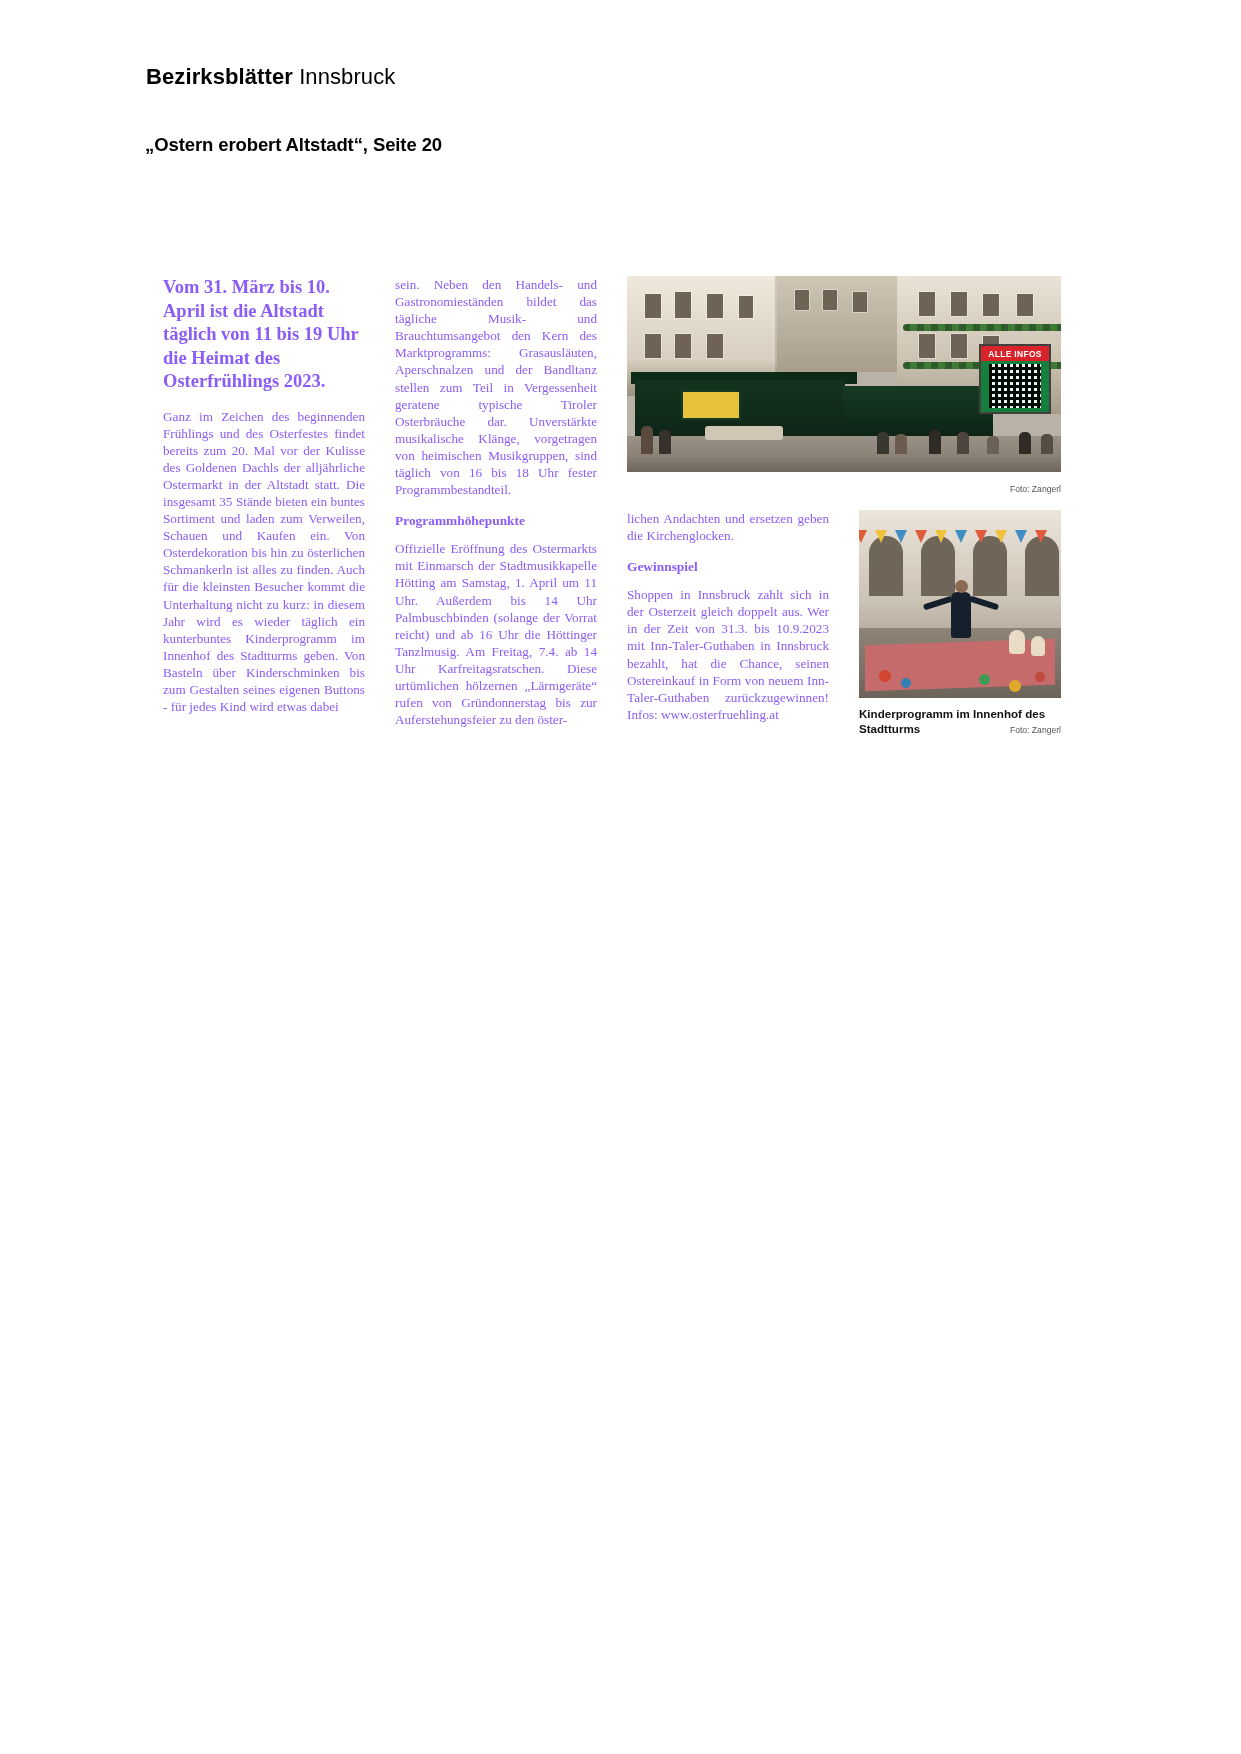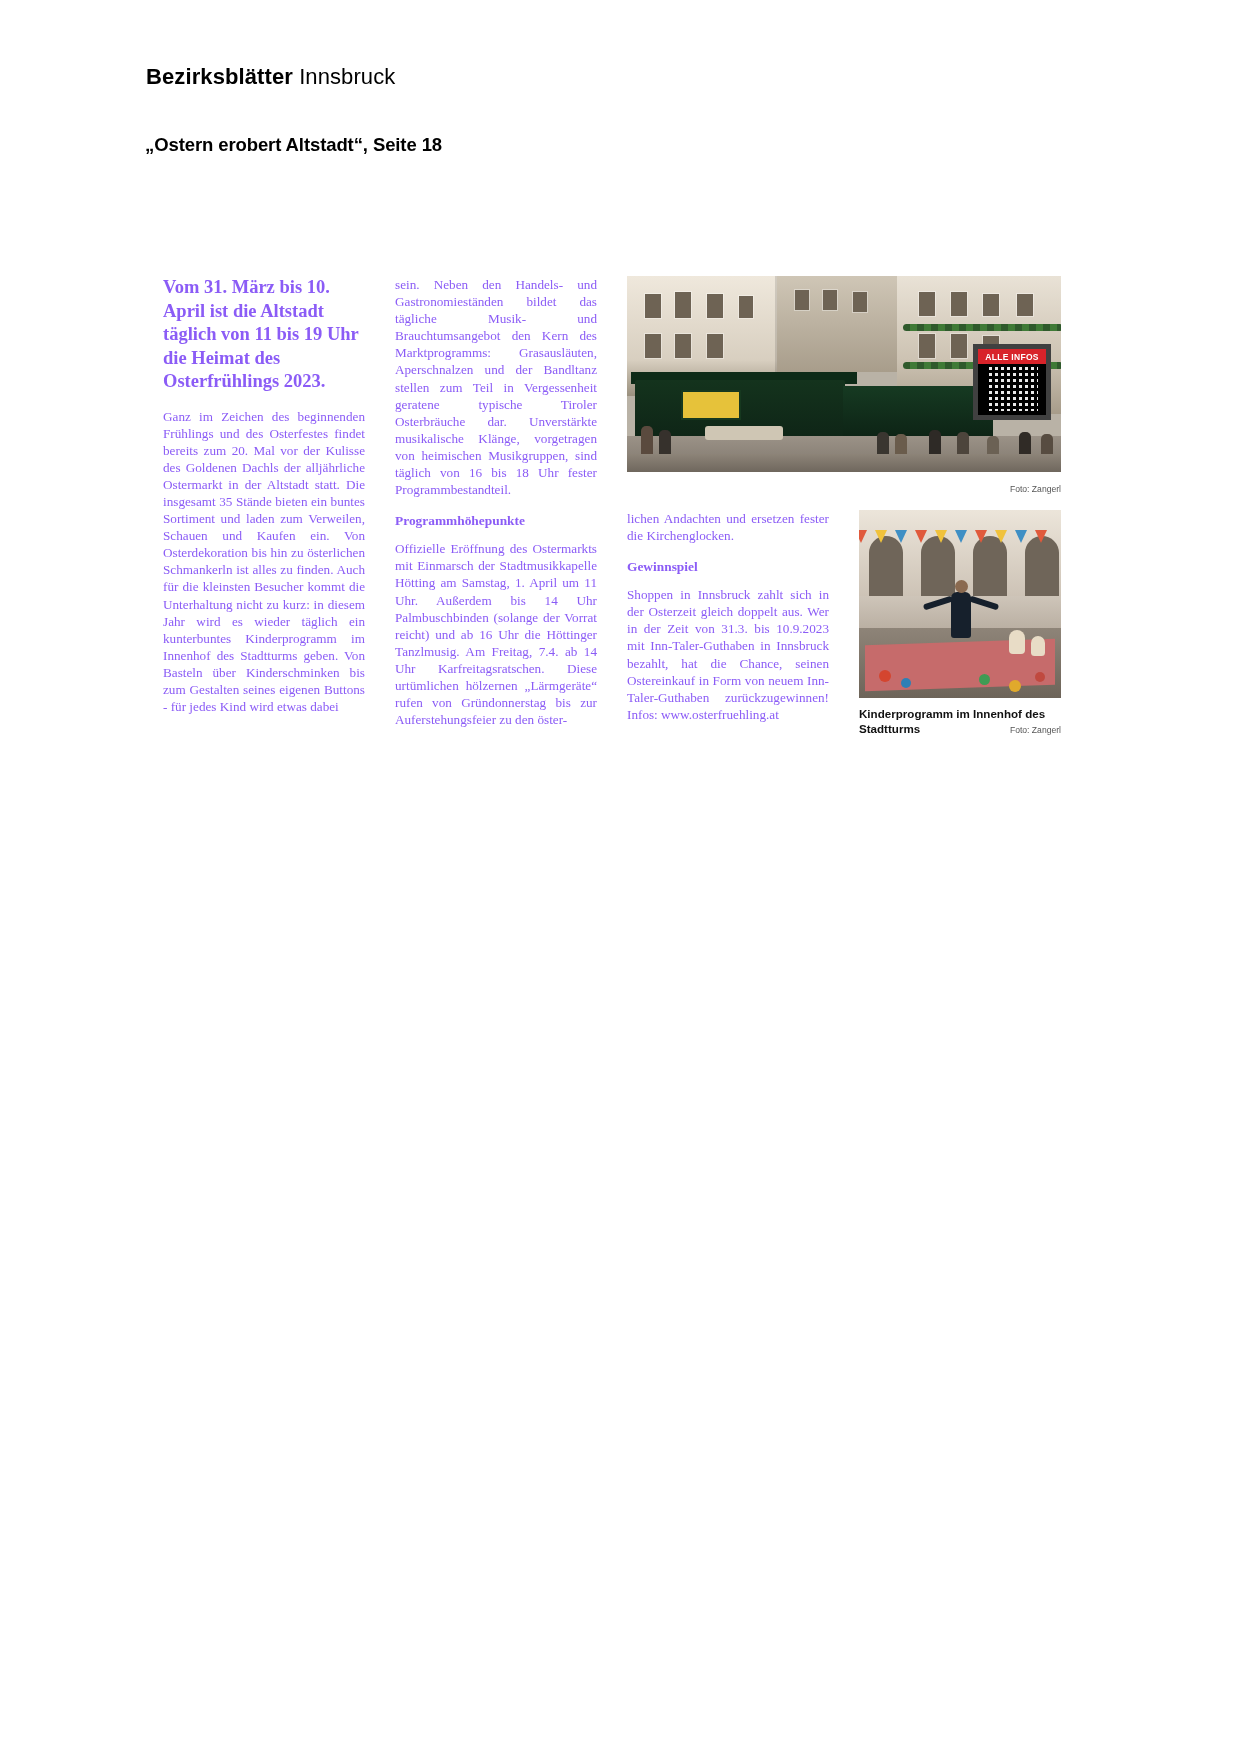--- a/index.html
+++ b/index.html
@@ -166,21 +166,21 @@
   }
   .p1-person {
     position: absolute; bottom: 6px; width: 12px; border-radius: 5px 5px 2px 2px;
   }
   .p1-floorband {
     position: absolute; left: 0; right: 0; top: 178px; height: 18px;
     background: linear-gradient(180deg,#8d8478 0%,#6f675d 100%);
   }
   .qr-badge {
     position: absolute; right: 10px; top: 68px; width: 68px; height: 66px;
-    background: #000000; border: 5px solid #404040;
+    background: #15803d; border: 2px solid #404040;
   }
   .qr-badge .qr-label {
     height: 15px; background: #d8232a; color: #fff;
     font-family: "Liberation Sans", sans-serif;
     font-size: 8.5px; font-weight: bold; letter-spacing: .3px;
     display: flex; align-items: center; justify-content: center;
   }
   .qr-badge .qr-code {
     margin: 3px auto 0; width: 52px; height: 44px;
     background-color: #fff;
@@ -288,38 +288,38 @@
 </head>
 <body>
 
 <div class="page">
 
   <div class="running-head">
     <span class="rh-bold">Bezirksblätter</span>
     <span class="rh-reg">Innsbruck</span>
   </div>
 
-  <div class="clip-title">„Ostern erobert Altstadt“, Seite 18</div>
+  <div class="clip-title">„Ostern erobert Altstadt“, Seite 20</div>
 
   <div class="clipping">
 
 
     <div class="col" id="col1">
       <p class="lede">Vom 31. März bis 10. April ist die Altstadt täglich von 11 bis 19 Uhr die Heimat des Osterfrühlings 2023.</p>
       <p>Ganz im Zeichen des beginnenden Frühlings und des Osterfestes findet bereits zum 20. Mal vor der Kulisse des Goldenen Dachls der alljährliche Ostermarkt in der Altstadt statt. Die insgesamt 35 Stände bieten ein buntes Sortiment und laden zum Verweilen, Schauen und Kaufen ein. Von Osterdekoration bis hin zu österlichen Schmankerln ist alles zu finden. Auch für die kleinsten Besucher kommt die Unterhaltung nicht zu kurz: in diesem Jahr wird es wieder täglich ein kunterbuntes Kinderprogramm im Innenhof des Stadtturms geben. Von Basteln über Kinderschminken bis zum Gestalten seines eigenen Buttons - für jedes Kind wird etwas dabei</p>
     </div>
 
     <div class="col" id="col2">
       <p>sein. Neben den Handels- und Gastronomieständen bildet das tägliche Musik- und Brauchtumsangebot den Kern des Marktprogramms: Grasausläuten, Aperschnalzen und der Bandltanz stellen zum Teil in Vergessenheit geratene typische Tiroler Osterbräuche dar. Unverstärkte musikalische Klänge, vorgetragen von heimischen Musikgruppen, sind täglich von 16 bis 18 Uhr fester Programmbestandteil.</p>
       <p class="subhead">Programmhöhepunkte</p>
       <p>Offizielle Eröffnung des Ostermarkts mit Einmarsch der Stadtmusikkapelle Hötting am Samstag, 1. April um 11 Uhr. Außerdem bis 14 Uhr Palmbuschbinden (solange der Vorrat reicht) und ab 16 Uhr die Höttinger Tanzlmusig. Am Freitag, 7.4. ab 14 Uhr Karfreitagsratschen. Diese urtümlichen hölzernen „Lärmgeräte“ rufen von Gründonnerstag bis zur Auferstehungsfeier zu den öster-</p>
     </div>
 
     <div class="col" id="col3">
-      <p>lichen Andachten und ersetzen fester die Kirchenglocken.</p>
+      <p>lichen Andachten und ersetzen geben die Kirchenglocken.</p>
       <p class="subhead">Gewinnspiel</p>
       <p>Shoppen in Innsbruck zahlt sich in der Osterzeit gleich doppelt aus. Wer in der Zeit von 31.3. bis 10.9.2023 mit Inn-Taler-Guthaben in Innsbruck bezahlt, hat die Chance, seinen Ostereinkauf in Form von neuem Inn-Taler-Guthaben zurückzugewinnen! Infos: www.osterfruehling.at</p>
     </div>
 
     <div class="photo1">
       <div class="p1-sky"></div>
       <div class="p1-bldgL"></div>
       <div class="p1-bldgM"></div>
       <div class="p1-bldgR"></div>
 

